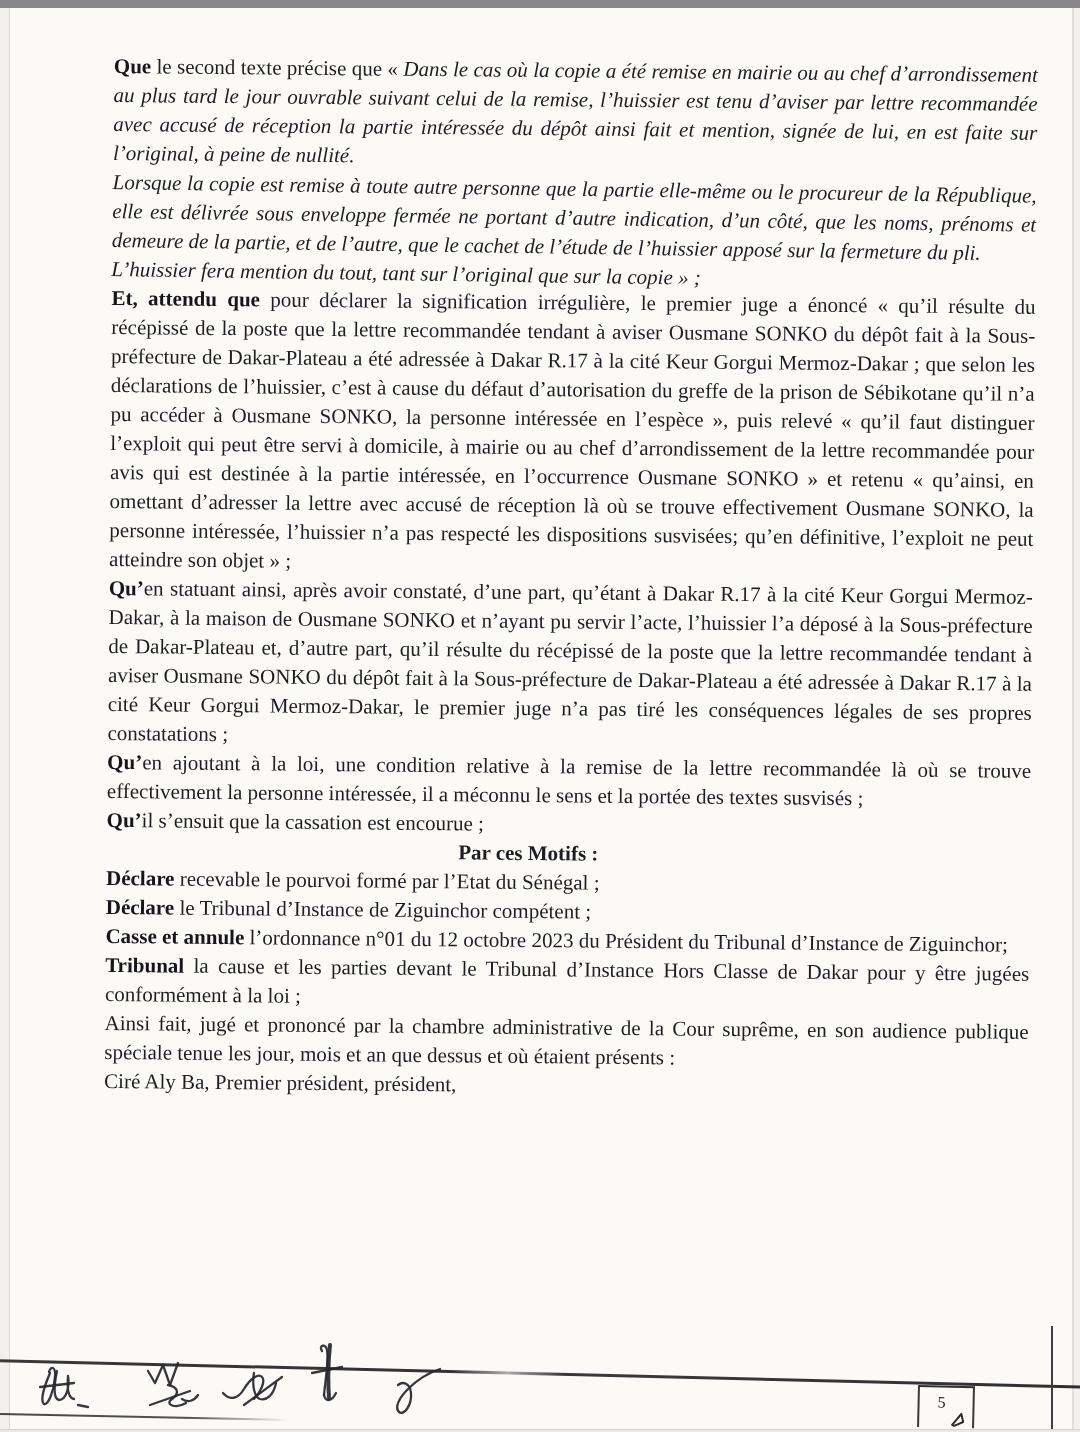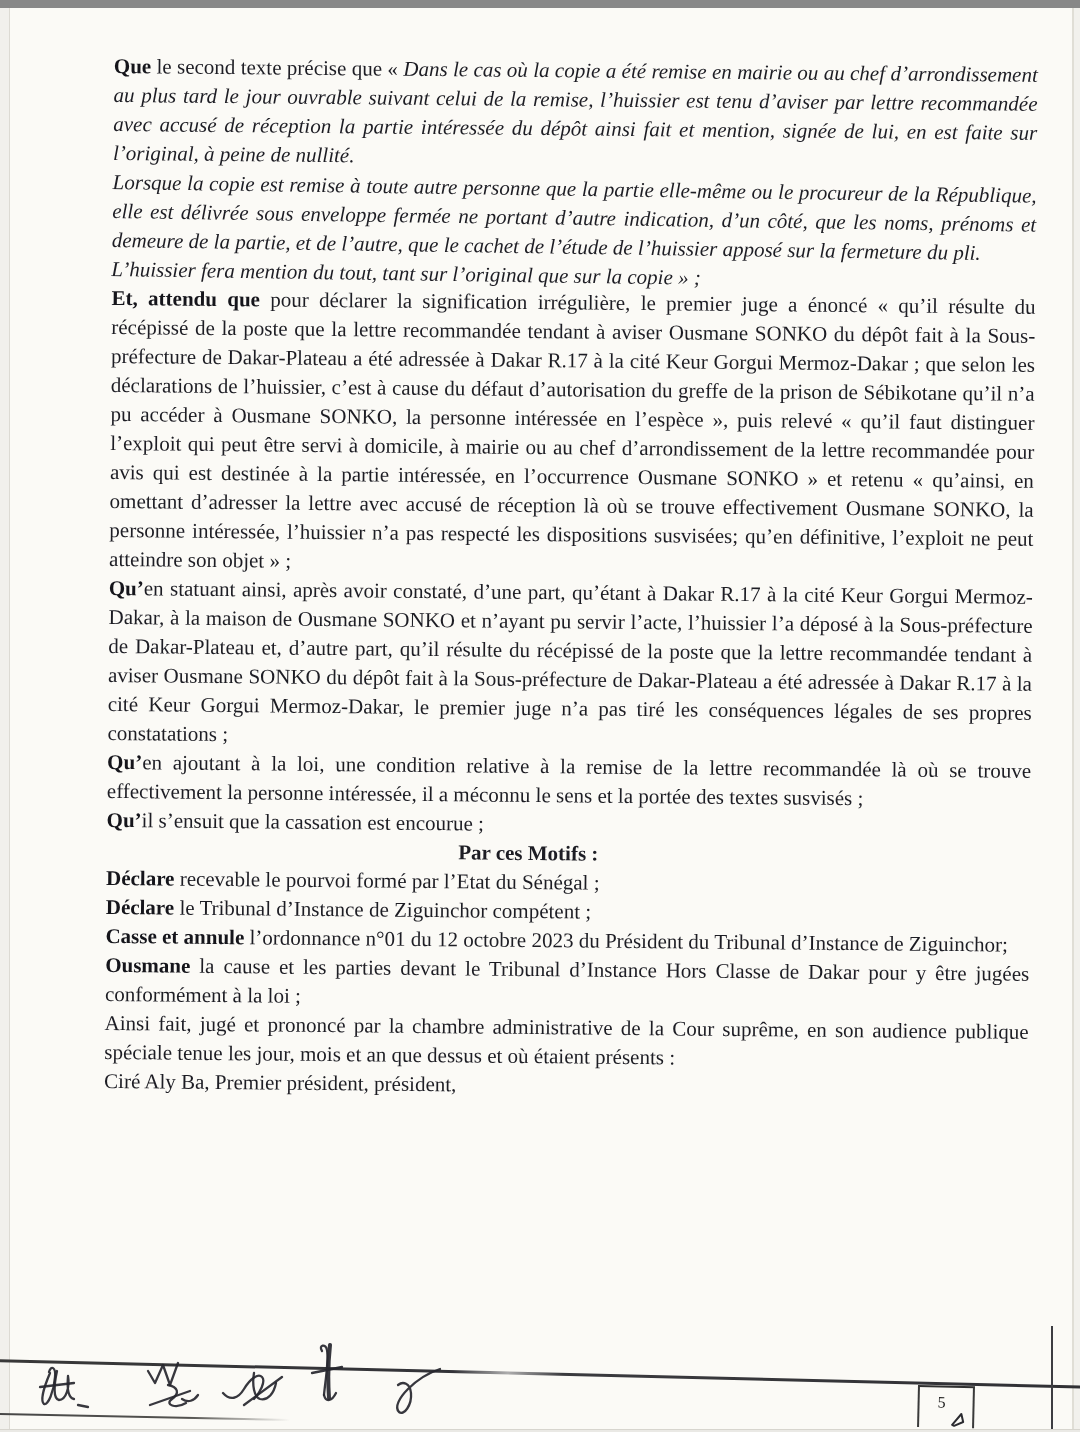--- a/index.html
+++ b/index.html
@@ -110,21 +110,21 @@
 
     <p><span class="lead">Qu’</span><span>en ajoutant à la loi, une condition relative à la remise de la lettre recommandée là où se trouve effectivement la personne intéressée, il a méconnu le sens et la portée des textes susvisés ;</span></p>
 
     <p class="mt-ensuit"><span class="lead">Qu’</span><span>il s’ensuit que la cassation est encourue ;</span></p>
 
     <p class="motifs mt-heading">Par ces Motifs :</p>
 
     <p class="mt-dispo"><span class="lead">Déclare</span><span> recevable le pourvoi formé par l’Etat du Sénégal ;</span></p>
     <p><span class="lead">Déclare</span><span> le Tribunal d’Instance de Ziguinchor compétent ;</span></p>
     <p><span class="lead">Casse et annule</span><span> l’ordonnance n°01 du 12 octobre 2023 du Président du Tribunal d’Instance de Ziguinchor;</span></p>
-    <p><span class="lead">Ousmane</span><span> la cause et les parties devant le Tribunal d’Instance Hors Classe de Dakar pour y être jugées conformément à la loi ;</span></p>
+    <p><span class="lead">Tribunal</span><span> la cause et les parties devant le Tribunal d’Instance Hors Classe de Dakar pour y être jugées conformément à la loi ;</span></p>
 
     <p class="mt-closing">Ainsi fait, jugé et prononcé par la chambre administrative de la Cour suprême, en son audience publique spéciale tenue les jour, mois et an que dessus et où étaient présents :</p>
     <p>Ciré Aly Ba, Premier président, président,</p>
   </div>
 
   <div class="rule-long"></div>
   <div class="rule-short"></div>
   <div class="rule-vertical"></div>
 
   <svg class="signatures" viewBox="0 0 430 97">

